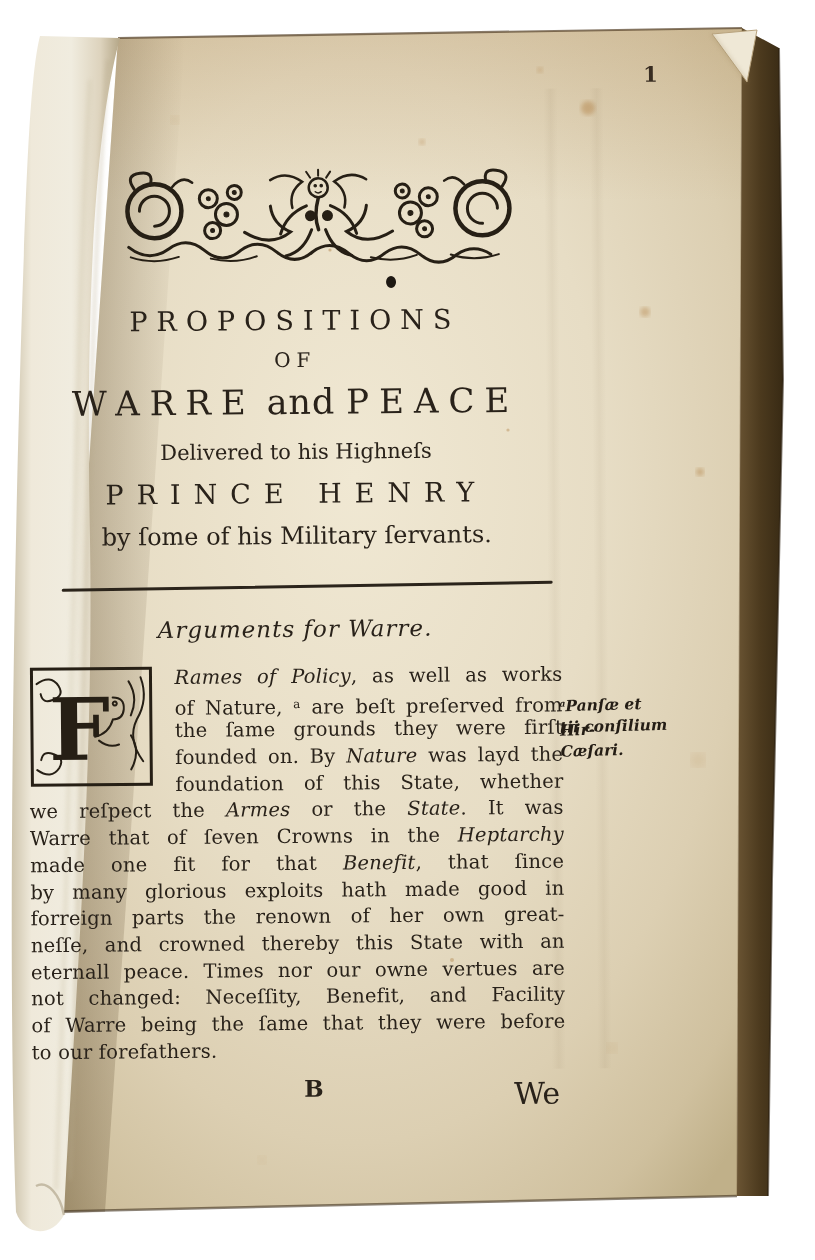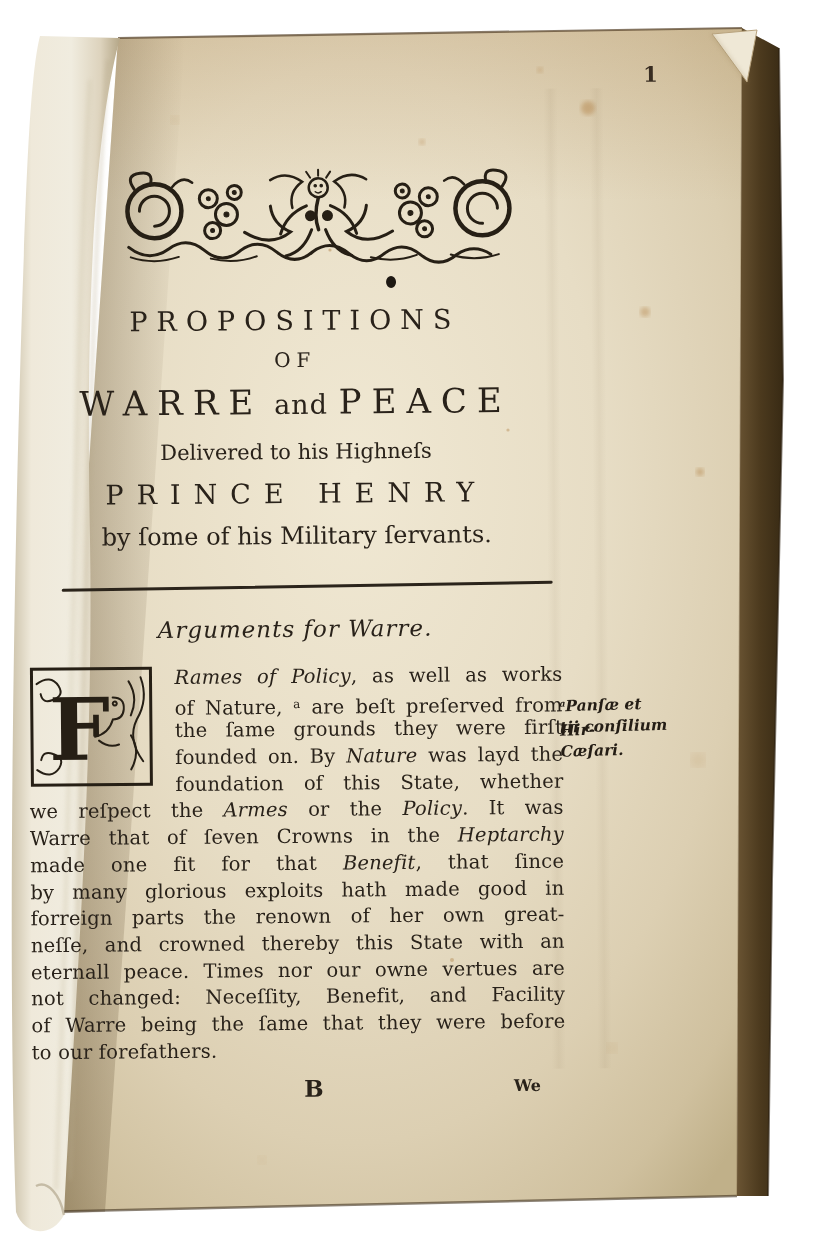--- a/index.html
+++ b/index.html
@@ -13,21 +13,21 @@
   #pageno{left:648px;top:64px;font-size:21px;font-weight:700;color:#38img2d22;color:#382d22;}
   
   #headpiece{left:124px;top:166px;width:396px;height:100px;}
   #inkdot{left:389px;top:276px;width:10px;height:12px;border-radius:50%;background:#1d1812;}
   
   .ttl{left:30px;width:535px;text-align:center;white-space:nowrap;}
   #t1{top:304px;font-size:27px;letter-spacing:9px;}
   #t2{top:347px;font-size:20px;letter-spacing:6px;}
   #t3{top:381px;font-size:34px;}
   #t3 .caps{letter-spacing:10px;}
-  #t3 .and{font-size:27px;letter-spacing:1px;}
+  #t3 .and{font-size:35px;letter-spacing:1px;}
   #t4{top:439px;font-size:21px;}
   #t5{top:477px;font-size:27px;letter-spacing:13px;}
   #t6{top:521px;font-size:24px;}
   #rule{left:62px;top:584px;width:491px;height:3px;background:#2b241b;
         transform:rotate(-0.45deg);border-radius:2px;}
   #arguments{left:30px;top:615px;width:530px;text-align:center;
              font-style:italic;font-size:23px;letter-spacing:1px;}
   
   #body{left:28px;top:663px;width:534px;font-size:19.5px;line-height:26.7px;
         letter-spacing:.2px;}
@@ -36,21 +36,21 @@
   .bl{text-align:justify;text-align-last:justify;height:26.7px;overflow:visible;}
   .bl.last{text-align-last:left;}
   .it{font-style:italic;}
   .sup{font-size:.6em;vertical-align:.5em;}
   
   #margin-note{left:559px;top:692px;width:118px;font-size:15.5px;line-height:24px;
                font-style:italic;font-weight:600;color:#241d15;transform:rotate(-1deg);}
   #margin-note .bl{text-align:left;text-align-last:left;height:24px;}
   
   #signature{left:300px;top:1074px;font-size:23px;font-weight:600;}
-  #catchword{left:510px;top:1077px;font-size:16px;font-weight:700;}
+  #catchword{left:510px;top:1077px;font-size:30px;font-weight:400;}
   
   .fold{top:90px;height:980px;width:14px;opacity:.06;
         background:linear-gradient(90deg,transparent,#6b5433,transparent);}
 </style>
 </head>
 <body>
 
 <div id="photo">
 
   <svg id="bg-svg" viewBox="0 0 815 1260" xmlns="http://www.w3.org/2000/svg">
@@ -215,21 +215,21 @@
           </g>
           <text x="20" y="94" font-family="DejaVu Serif, Liberation Serif, serif" font-size="86" font-weight="700" fill="#261f15">F</text>
         </svg>
       </div>
       <div id="body-lines">
           <div class="bl"><span class="it">Rames of Policy</span><span>, as well as works</span></div>
           <div class="bl"><span>of Nature, </span><span class="sup">a</span><span> are beſt preſerved from</span></div>
           <div class="bl"><span>the ſame grounds they were firſt</span></div>
           <div class="bl"><span>founded on. By </span><span class="it">Nature</span><span> was layd the</span></div>
           <div class="bl"><span>foundation of this State, whether</span></div>
-          <div class="bl"><span>we reſpect the </span><span class="it">Armes</span><span> or the </span><span class="it">Policy</span><span>. It was</span></div>
+          <div class="bl"><span>we reſpect the </span><span class="it">Armes</span><span> or the </span><span class="it">State</span><span>. It was</span></div>
           <div class="bl"><span>Warre that of ſeven Crowns in the </span><span class="it">Heptarchy</span></div>
           <div class="bl"><span>made one fit for that </span><span class="it">Benefit</span><span>, that ſince</span></div>
           <div class="bl"><span>by many glorious exploits hath made good in</span></div>
           <div class="bl"><span>forreign parts the renown of her own great-</span></div>
           <div class="bl"><span>neſſe, and crowned thereby this State with an</span></div>
           <div class="bl"><span>eternall peace. Times nor our owne vertues are</span></div>
           <div class="bl"><span>not changed: Neceſſity, Benefit, and Facility</span></div>
           <div class="bl"><span>of Warre being the ſame that they were before</span></div>
           <div class="bl last"><span>to our forefathers.</span></div>
         </div>

